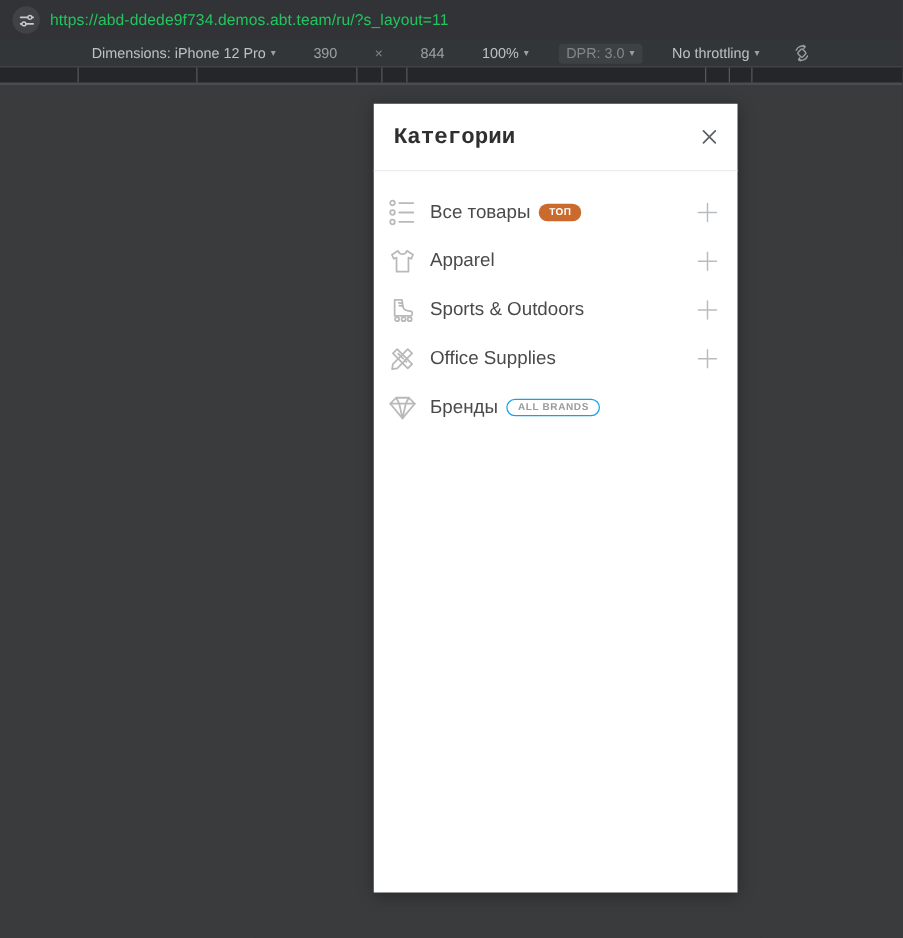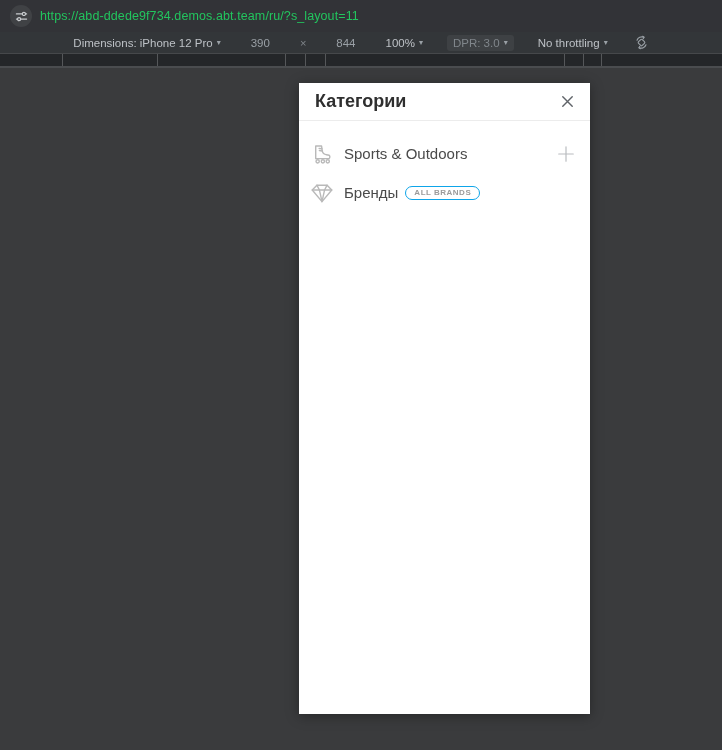--- a/index.html
+++ b/index.html
@@ -58,23 +58,24 @@
 
   
   .scrim { position:absolute; left:0; right:0; top:70px; bottom:0; background:#3a3b3d; }
 
   
   .modal {
     position:absolute; left:299px; top:83px; width:291px; height:631px;
     background:#ffffff; box-shadow:0 2px 12px rgba(0,0,0,.35);
   }
   .modal-header {
-    height:38px; display:flex; align-items:center;
+    height:54px; display:flex; align-items:center;
     padding:0 10px 0 16px;
     border-bottom:1px solid #ececec;
+    font-family:Liberation Mono, monospace;
   }
   .modal-title { font-size:18px; font-weight:700; color:#2f2f2f; flex:1; }
   .close-btn { cursor:pointer; display:flex; padding:4px; }
 
   .cat-list { padding:13px 0 0 0; }
   .cat-row {
     height:39px; display:flex; align-items:center;
     padding:0 8px 0 10px; cursor:pointer;
   }
   .cat-icon { width:26px; height:26px; display:flex; flex:0 0 auto; }
@@ -165,41 +166,88 @@
       <span>
         <svg width="17" height="17" viewBox="0 0 18 18" fill="none" stroke="#5f6368" stroke-width="1.5" stroke-linecap="round">
           <path d="M4 4 L14 14 M14 4 L4 14"></path>
         </svg>
       </span>
     </span>
   </div>
 
   <div class="cat-list">
 
-
-
+    <div class="cat-row">
+      <span class="cat-icon">
+        <svg viewBox="0 0 24 24" fill="none" stroke="#b9b9b9" stroke-width="1.3" stroke-linecap="round">
+          <circle cx="4.6" cy="5" r="1.7"></circle>
+            <line x1="9.6" y1="5" x2="20" y2="5"></line>
+          <circle cx="4.6" cy="12" r="1.7"></circle>
+            <line x1="9.6" y1="12" x2="20" y2="12"></line>
+          <circle cx="4.6" cy="19" r="1.7"></circle>
+            <line x1="9.6" y1="19" x2="20" y2="19"></line>
+        </svg>
+      </span>
+      <span class="cat-label">Все товары</span>
+      <span class="badge badge-orange">ТОП</span>
+      <span class="plus-btn">
+        <svg width="20" height="20" viewBox="0 0 22 22" fill="none" stroke="#b9bcbf" stroke-width="1.3" stroke-linecap="round">
+          <path d="M11 3 V19 M3 11 H19"></path>
+        </svg>
+      </span>
+    </div>
+
+
+    <div class="cat-row">
+      <span class="cat-icon">
+        <svg viewBox="0 0 24 24" fill="none" stroke="#b9b9b9" stroke-width="1.3" stroke-linecap="round" stroke-linejoin="round">
+          <path d="M8.7 4.3 L4.2 7.2 L5.6 10.2 L7.6 9.3 L7.6 19.6 L16.4 19.6 L16.4 9.3 L18.4 10.2 L19.8 7.2 L15.3 4.3 C14.8 5.9 13.5 6.8 12 6.8 C10.5 6.8 9.2 5.9 8.7 4.3 Z"></path>
+        </svg>
+      </span>
+      <span class="cat-label">Apparel</span>
+      <span class="plus-btn">
+        <svg width="20" height="20" viewBox="0 0 22 22" fill="none" stroke="#b9bcbf" stroke-width="1.3" stroke-linecap="round">
+          <path d="M11 3 V19 M3 11 H19"></path>
+        </svg>
+      </span>
+    </div>
 
     <div class="cat-row">
       <span class="cat-icon">
         <svg viewBox="0 0 24 24" fill="none" stroke="#b9b9b9" stroke-width="1.3" stroke-linecap="round" stroke-linejoin="round">
           <path d="M6.2 4.6 L11.6 4.6 L12.2 9 C12.5 11 14.2 12.4 16.2 12.7 L18.6 13.1 A2.1 2.1 0 0 1 18.4 16.3 L6.2 16.3 Z"></path>
           <path d="M9.3 6.8 l2.6 .3 M9.6 8.8 l2.8 .4"></path>
           <circle cx="8" cy="18.8" r="1.5"></circle>
             <circle cx="12.8" cy="18.8" r="1.5"></circle>
             <circle cx="17.3" cy="18.8" r="1.5"></circle>
         </svg>
       </span>
       <span class="cat-label">Sports &amp; Outdoors</span>
       <span class="plus-btn">
         <svg width="20" height="20" viewBox="0 0 22 22" fill="none" stroke="#b9bcbf" stroke-width="1.3" stroke-linecap="round">
           <path d="M11 3 V19 M3 11 H19"></path>
         </svg>
       </span>
     </div>
 
+    <div class="cat-row">
+      <span class="cat-icon">
+        <svg viewBox="0 0 24 24" fill="none" stroke="#b9b9b9" stroke-width="1.3" stroke-linecap="round" stroke-linejoin="round">
+          <path d="M15.9 4.9 L19.1 8.1 L8.1 19.1 L4.3 19.7 L4.9 15.9 Z"></path>
+          <path d="M4.9 8.1 L8.1 4.9 L19.1 15.9 L15.9 19.1 Z"></path>
+          <path d="M8.9 8.3 l1.2 1.2 M11.3 10.7 l1.2 1.2 M13.7 13.1 l1.2 1.2"></path>
+        </svg>
+      </span>
+      <span class="cat-label">Office Supplies</span>
+      <span class="plus-btn">
+        <svg width="20" height="20" viewBox="0 0 22 22" fill="none" stroke="#b9bcbf" stroke-width="1.3" stroke-linecap="round">
+          <path d="M11 3 V19 M3 11 H19"></path>
+        </svg>
+      </span>
+    </div>
 
 
     <div class="cat-row">
       <span class="cat-icon">
         <svg viewBox="0 0 24 24" fill="none" stroke="#b9b9b9" stroke-width="1.3" stroke-linecap="round" stroke-linejoin="round">
           <path d="M7.3 4.8 H16.7 L21 9.2 L12 20 L3 9.2 Z"></path>
           <path d="M3 9.2 H21"></path>
           <path d="M7.3 4.8 L9.6 9.2 L12 20 L14.4 9.2 L16.7 4.8"></path>
         </svg>
       </span>

